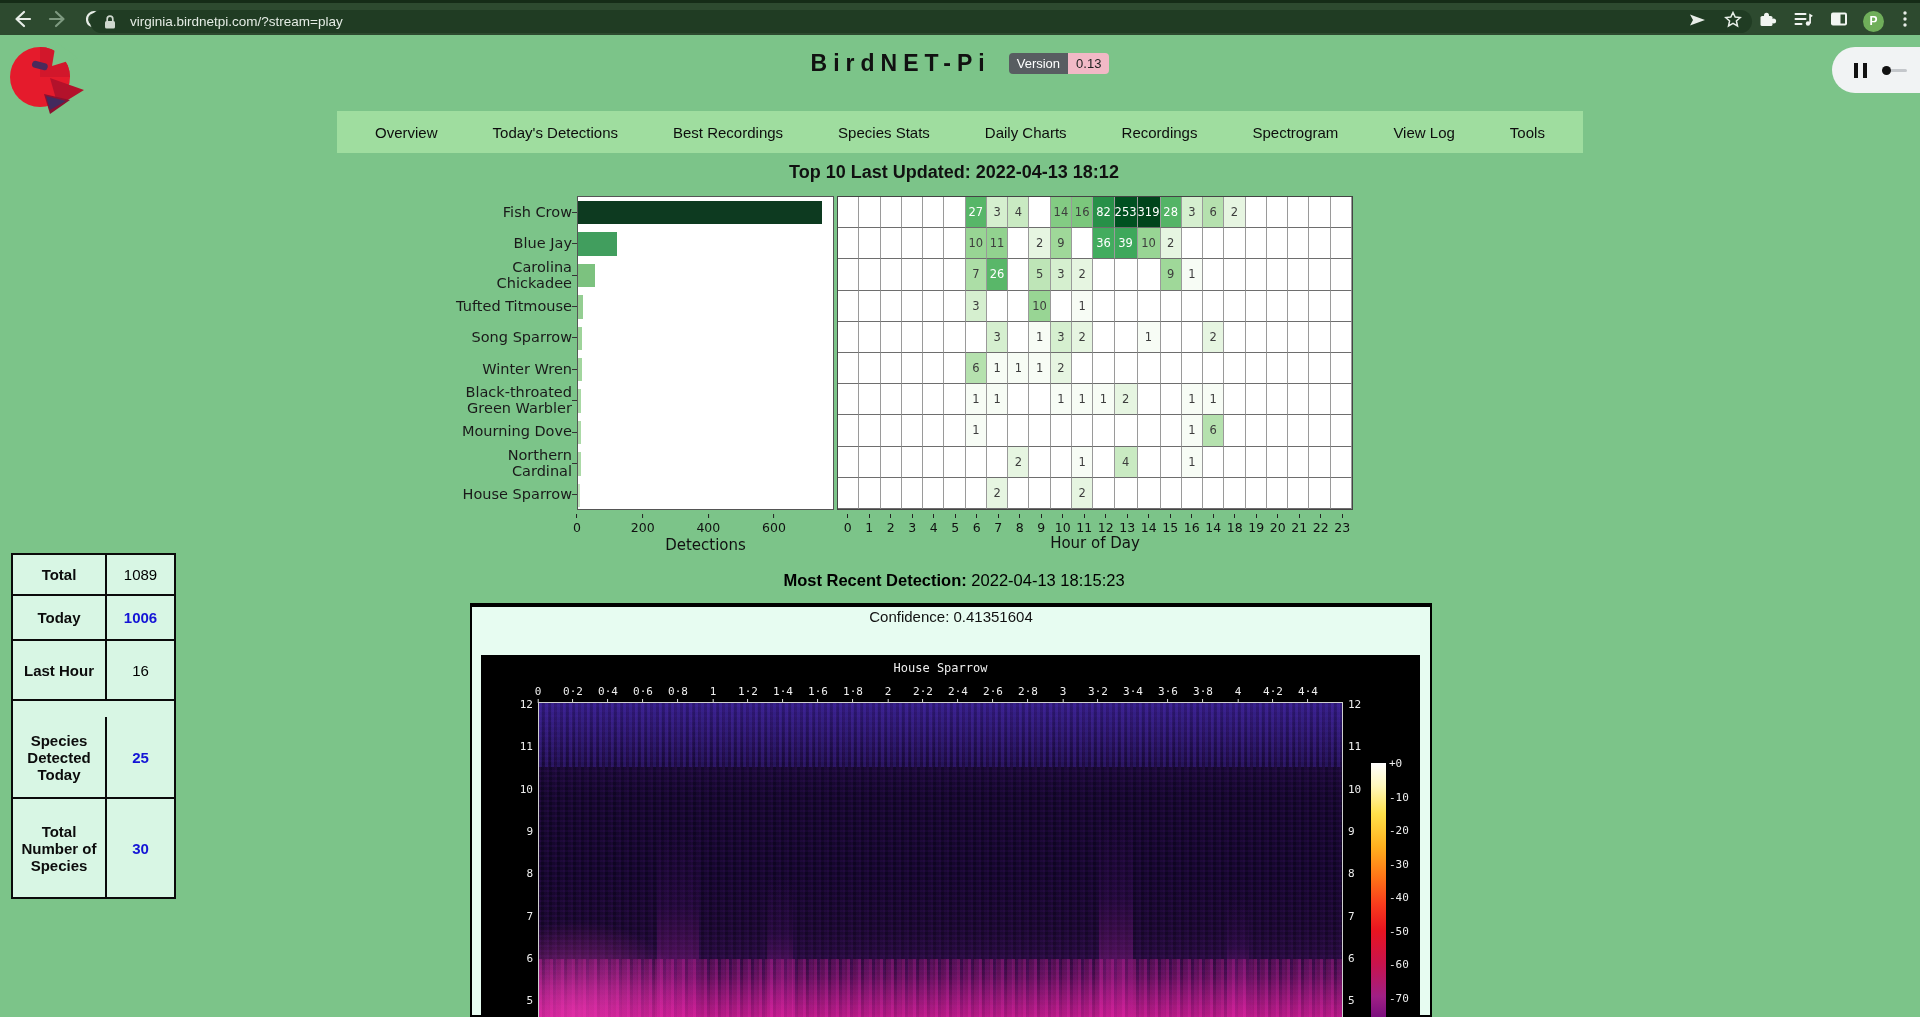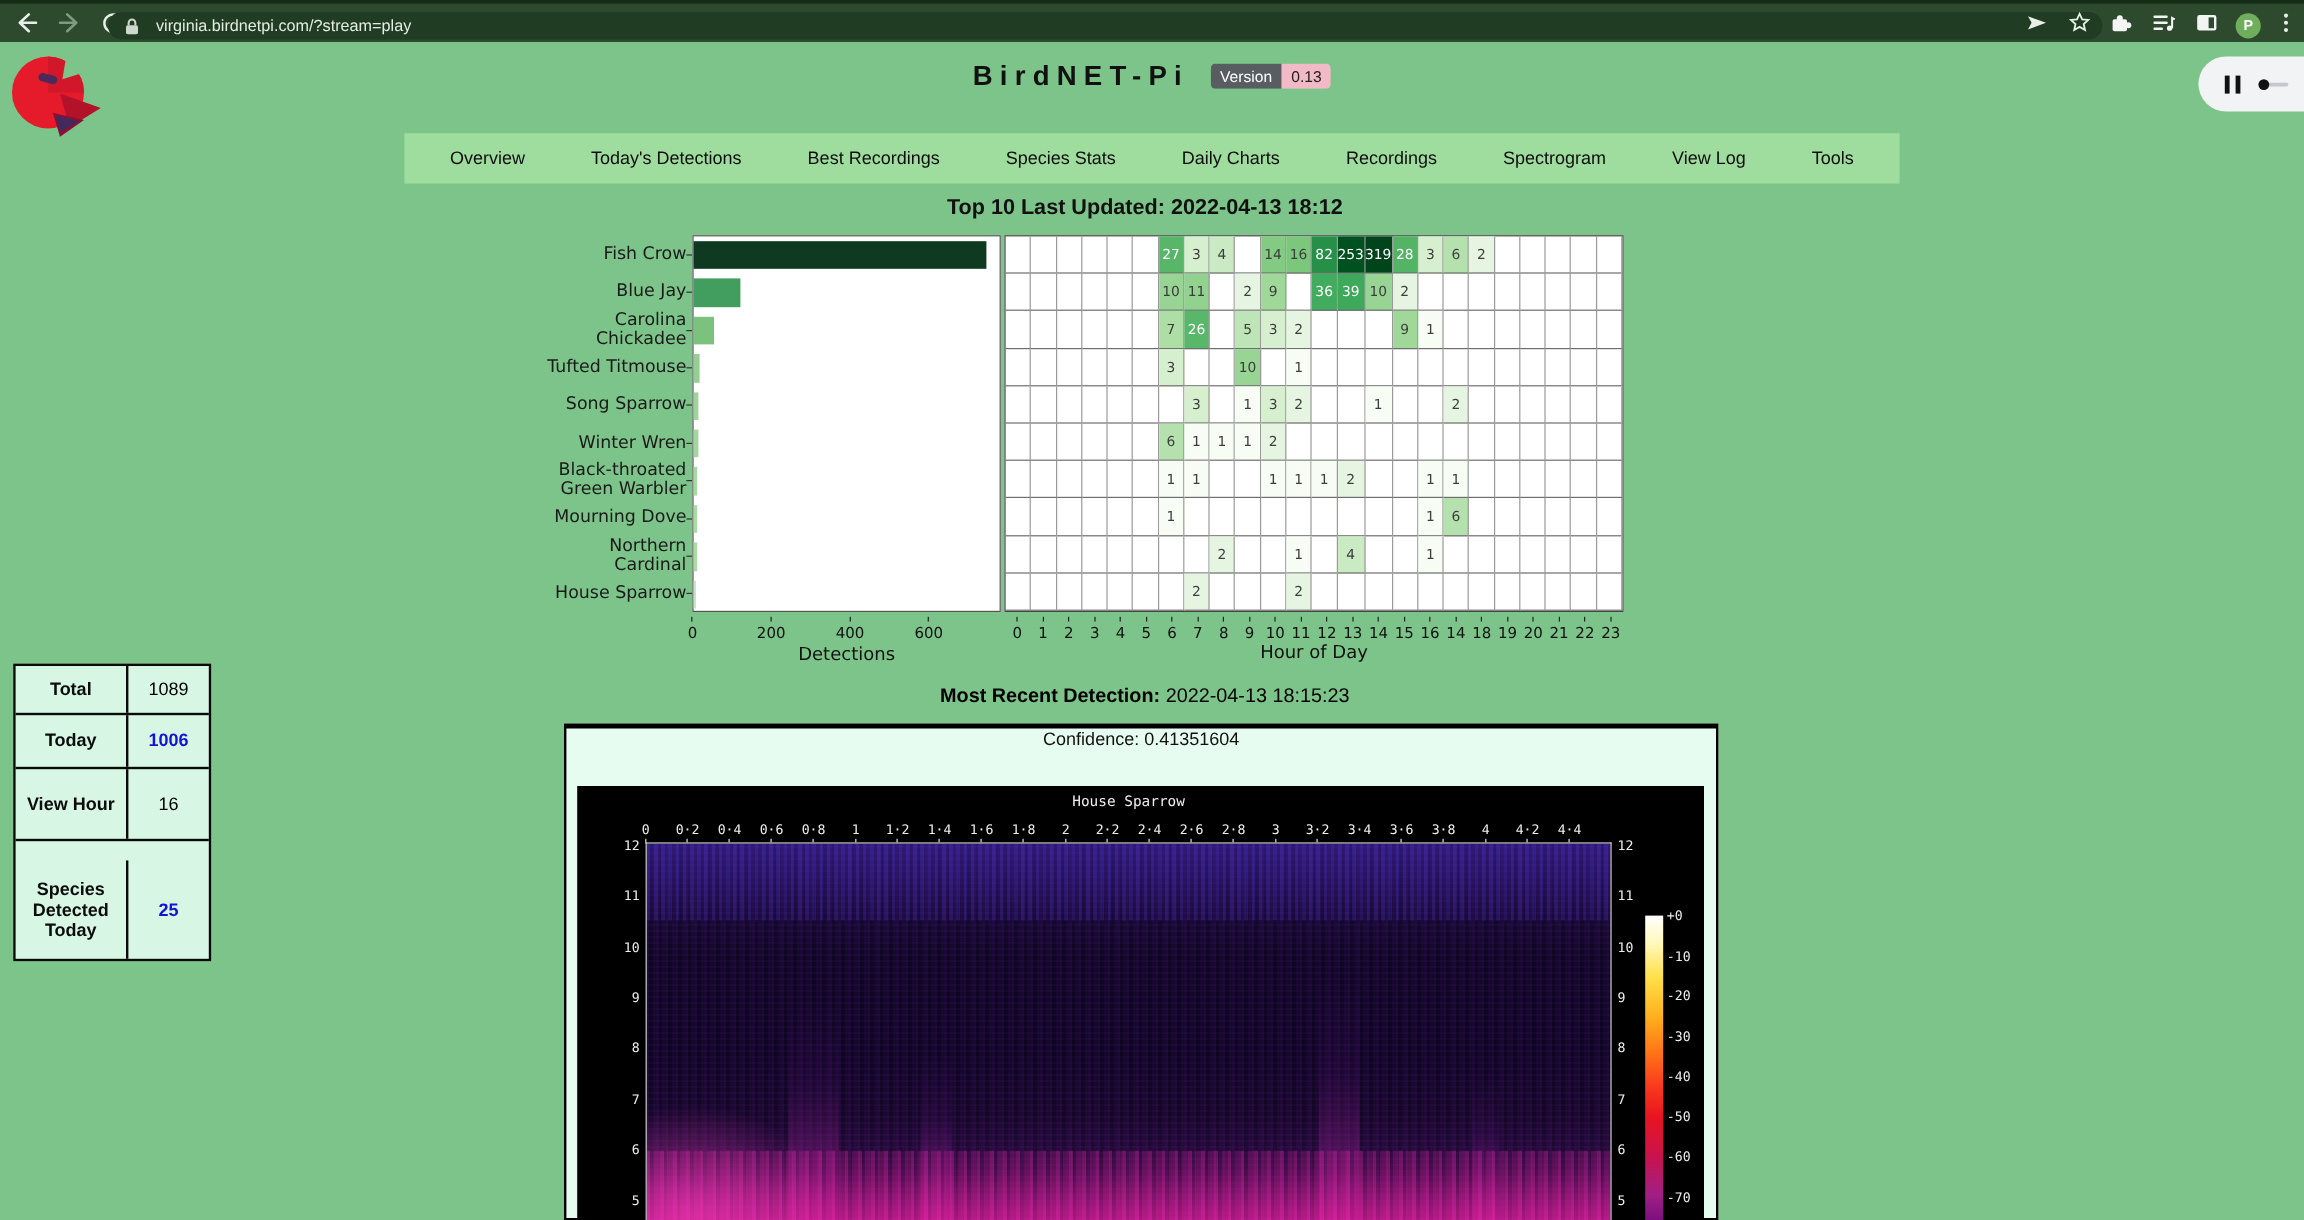--- a/index.html
+++ b/index.html
@@ -649,26 +649,30 @@
 <div class="stats-table" id="stats-table">
     <div class="stats-row" style="height: 41px;">
       <div class="stats-label">Total</div>
       <div class="stats-value">1089</div>
     </div>
     <div class="stats-row" style="height: 45px;">
       <div class="stats-label">Today</div>
       <div class="stats-value link">1006</div>
     </div>
     <div class="stats-row" style="height: 60px;">
-      <div class="stats-label">View Hour</div>
+      <div class="stats-label">Last Hour</div>
       <div class="stats-value">16</div>
     </div>
     <div class="stats-row" style="height: 82px; margin-top: 16px;">
       <div class="stats-label">Species Detected Today</div>
       <div class="stats-value link">25</div>
+    </div>
+    <div class="stats-row" style="height: 98px;">
+      <div class="stats-label">Total Number of Species</div>
+      <div class="stats-value link">30</div>
     </div>
   </div>
 
 <div class="recent-line">
   <b>Most Recent Detection:</b>
   <span>2022-04-13 18:15:23</span>
 </div>
 
 <div class="det-panel">
   <div class="det-conf">Confidence: 0.41351604</div>

